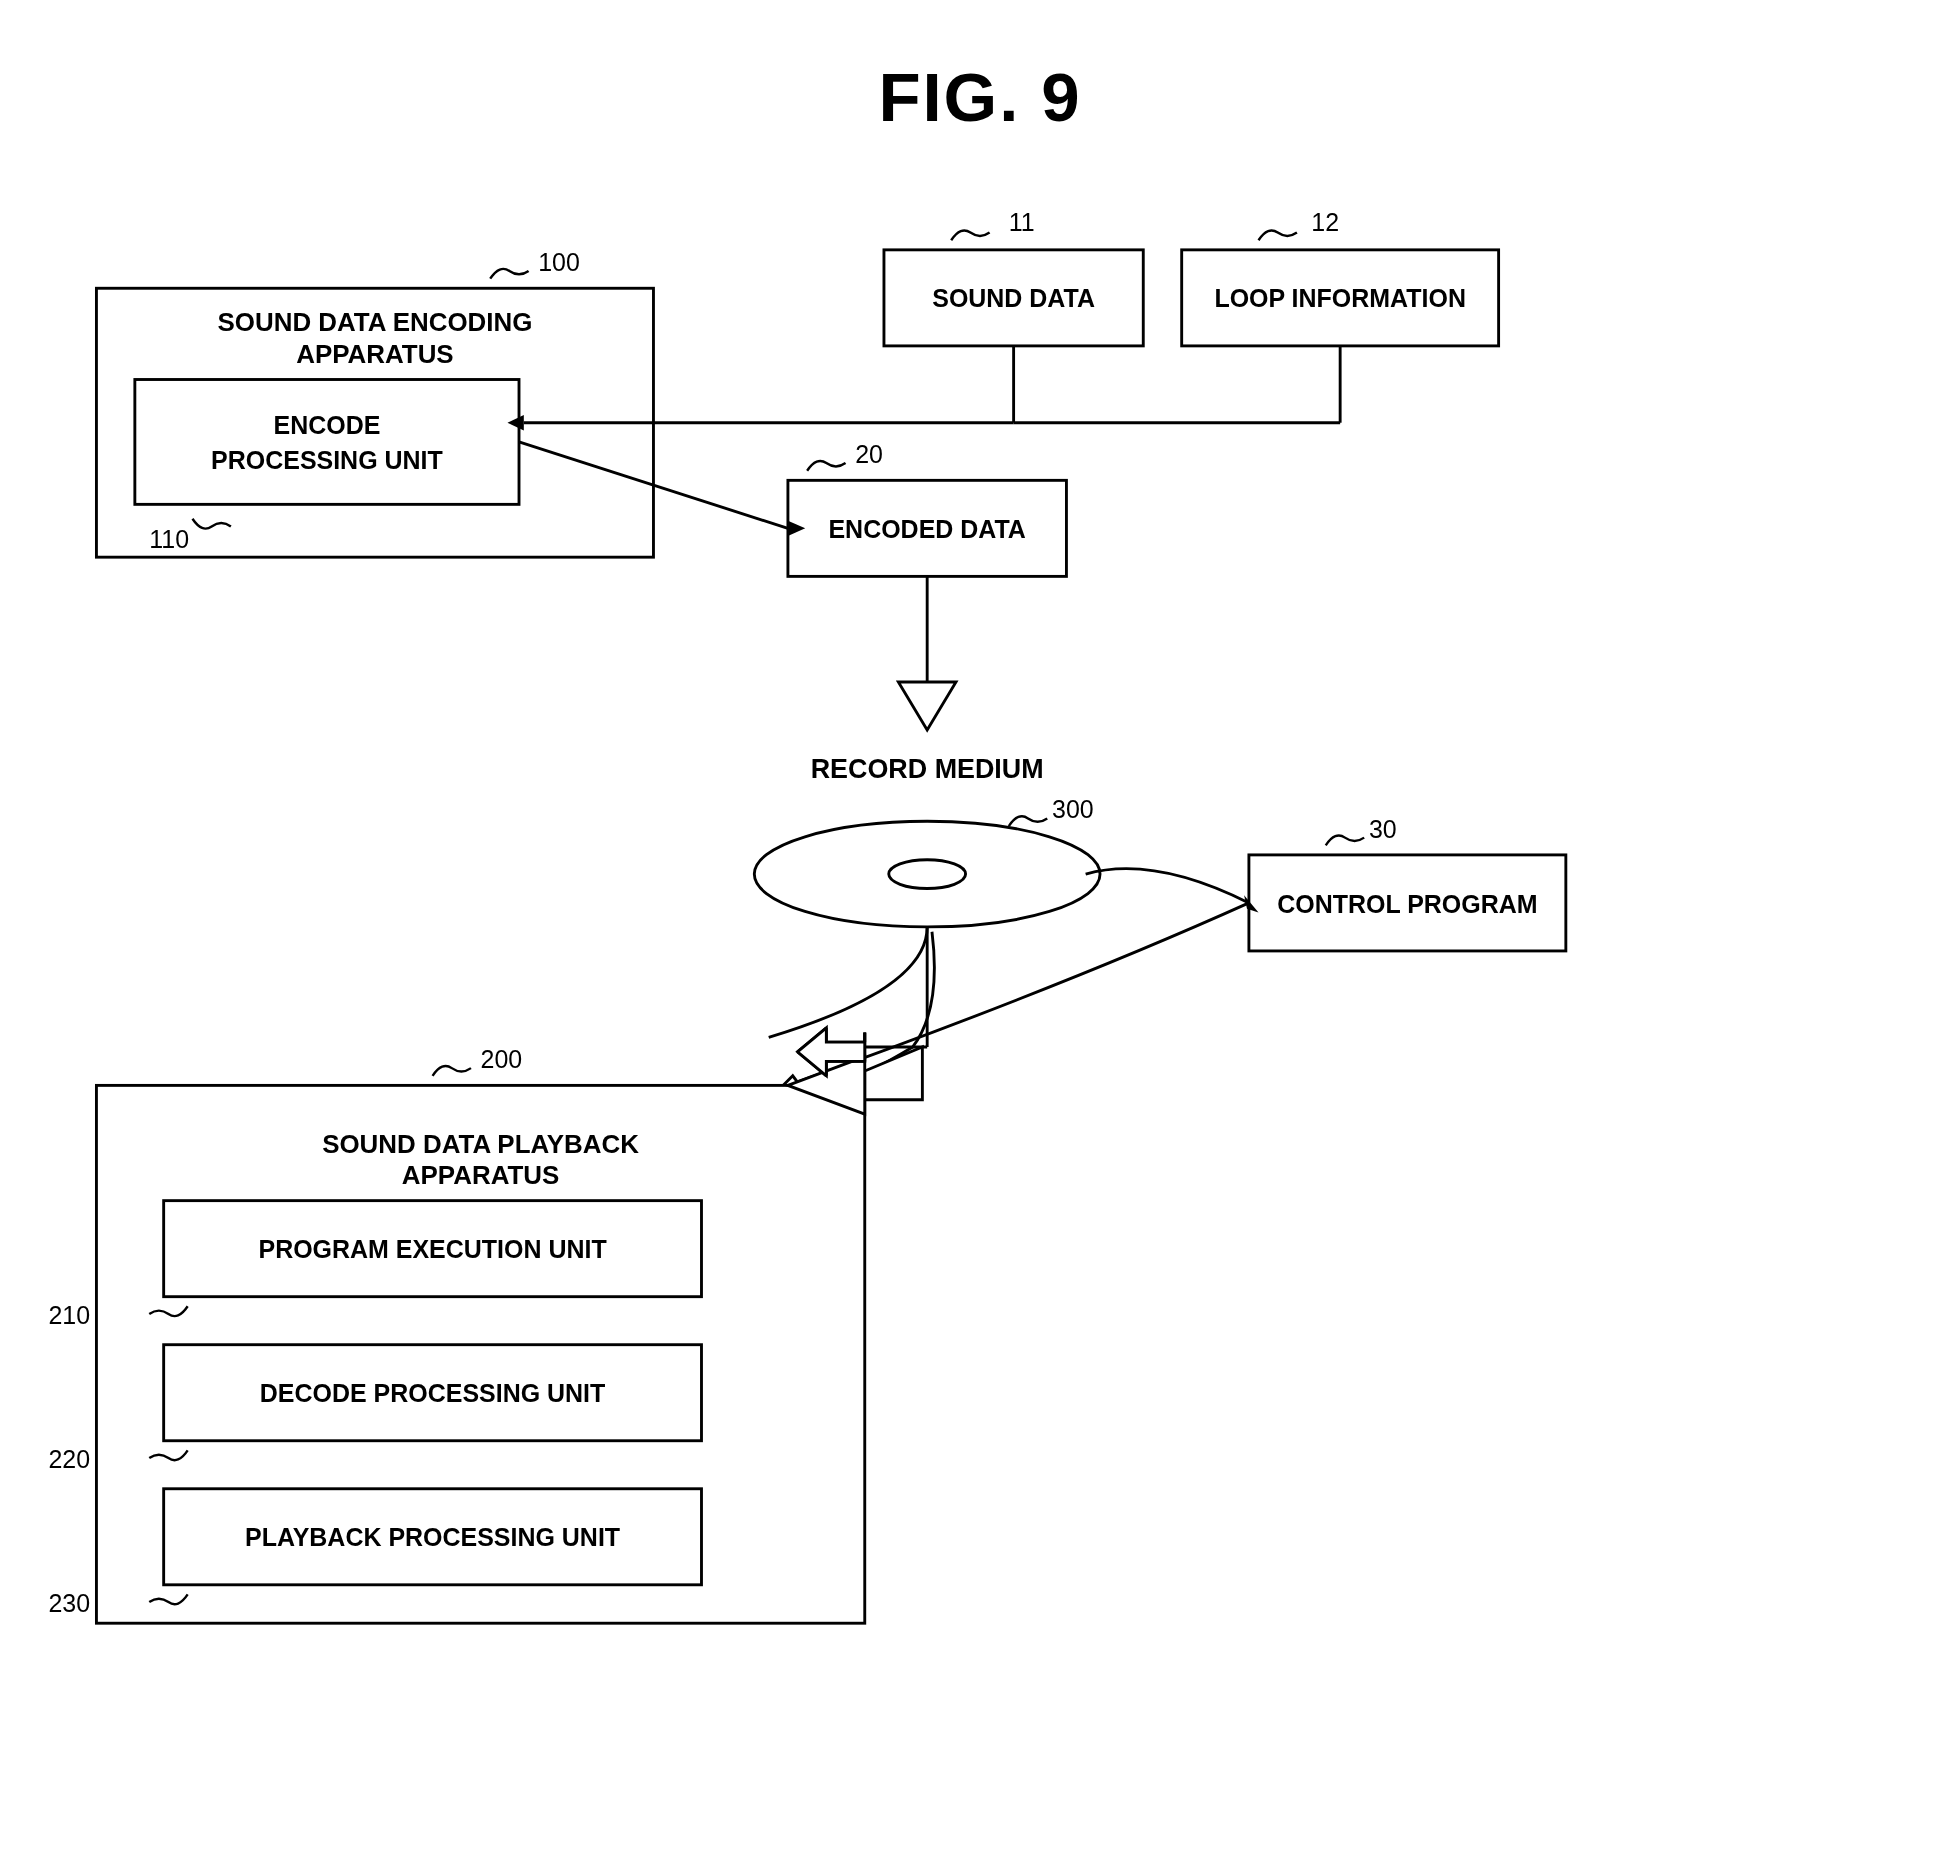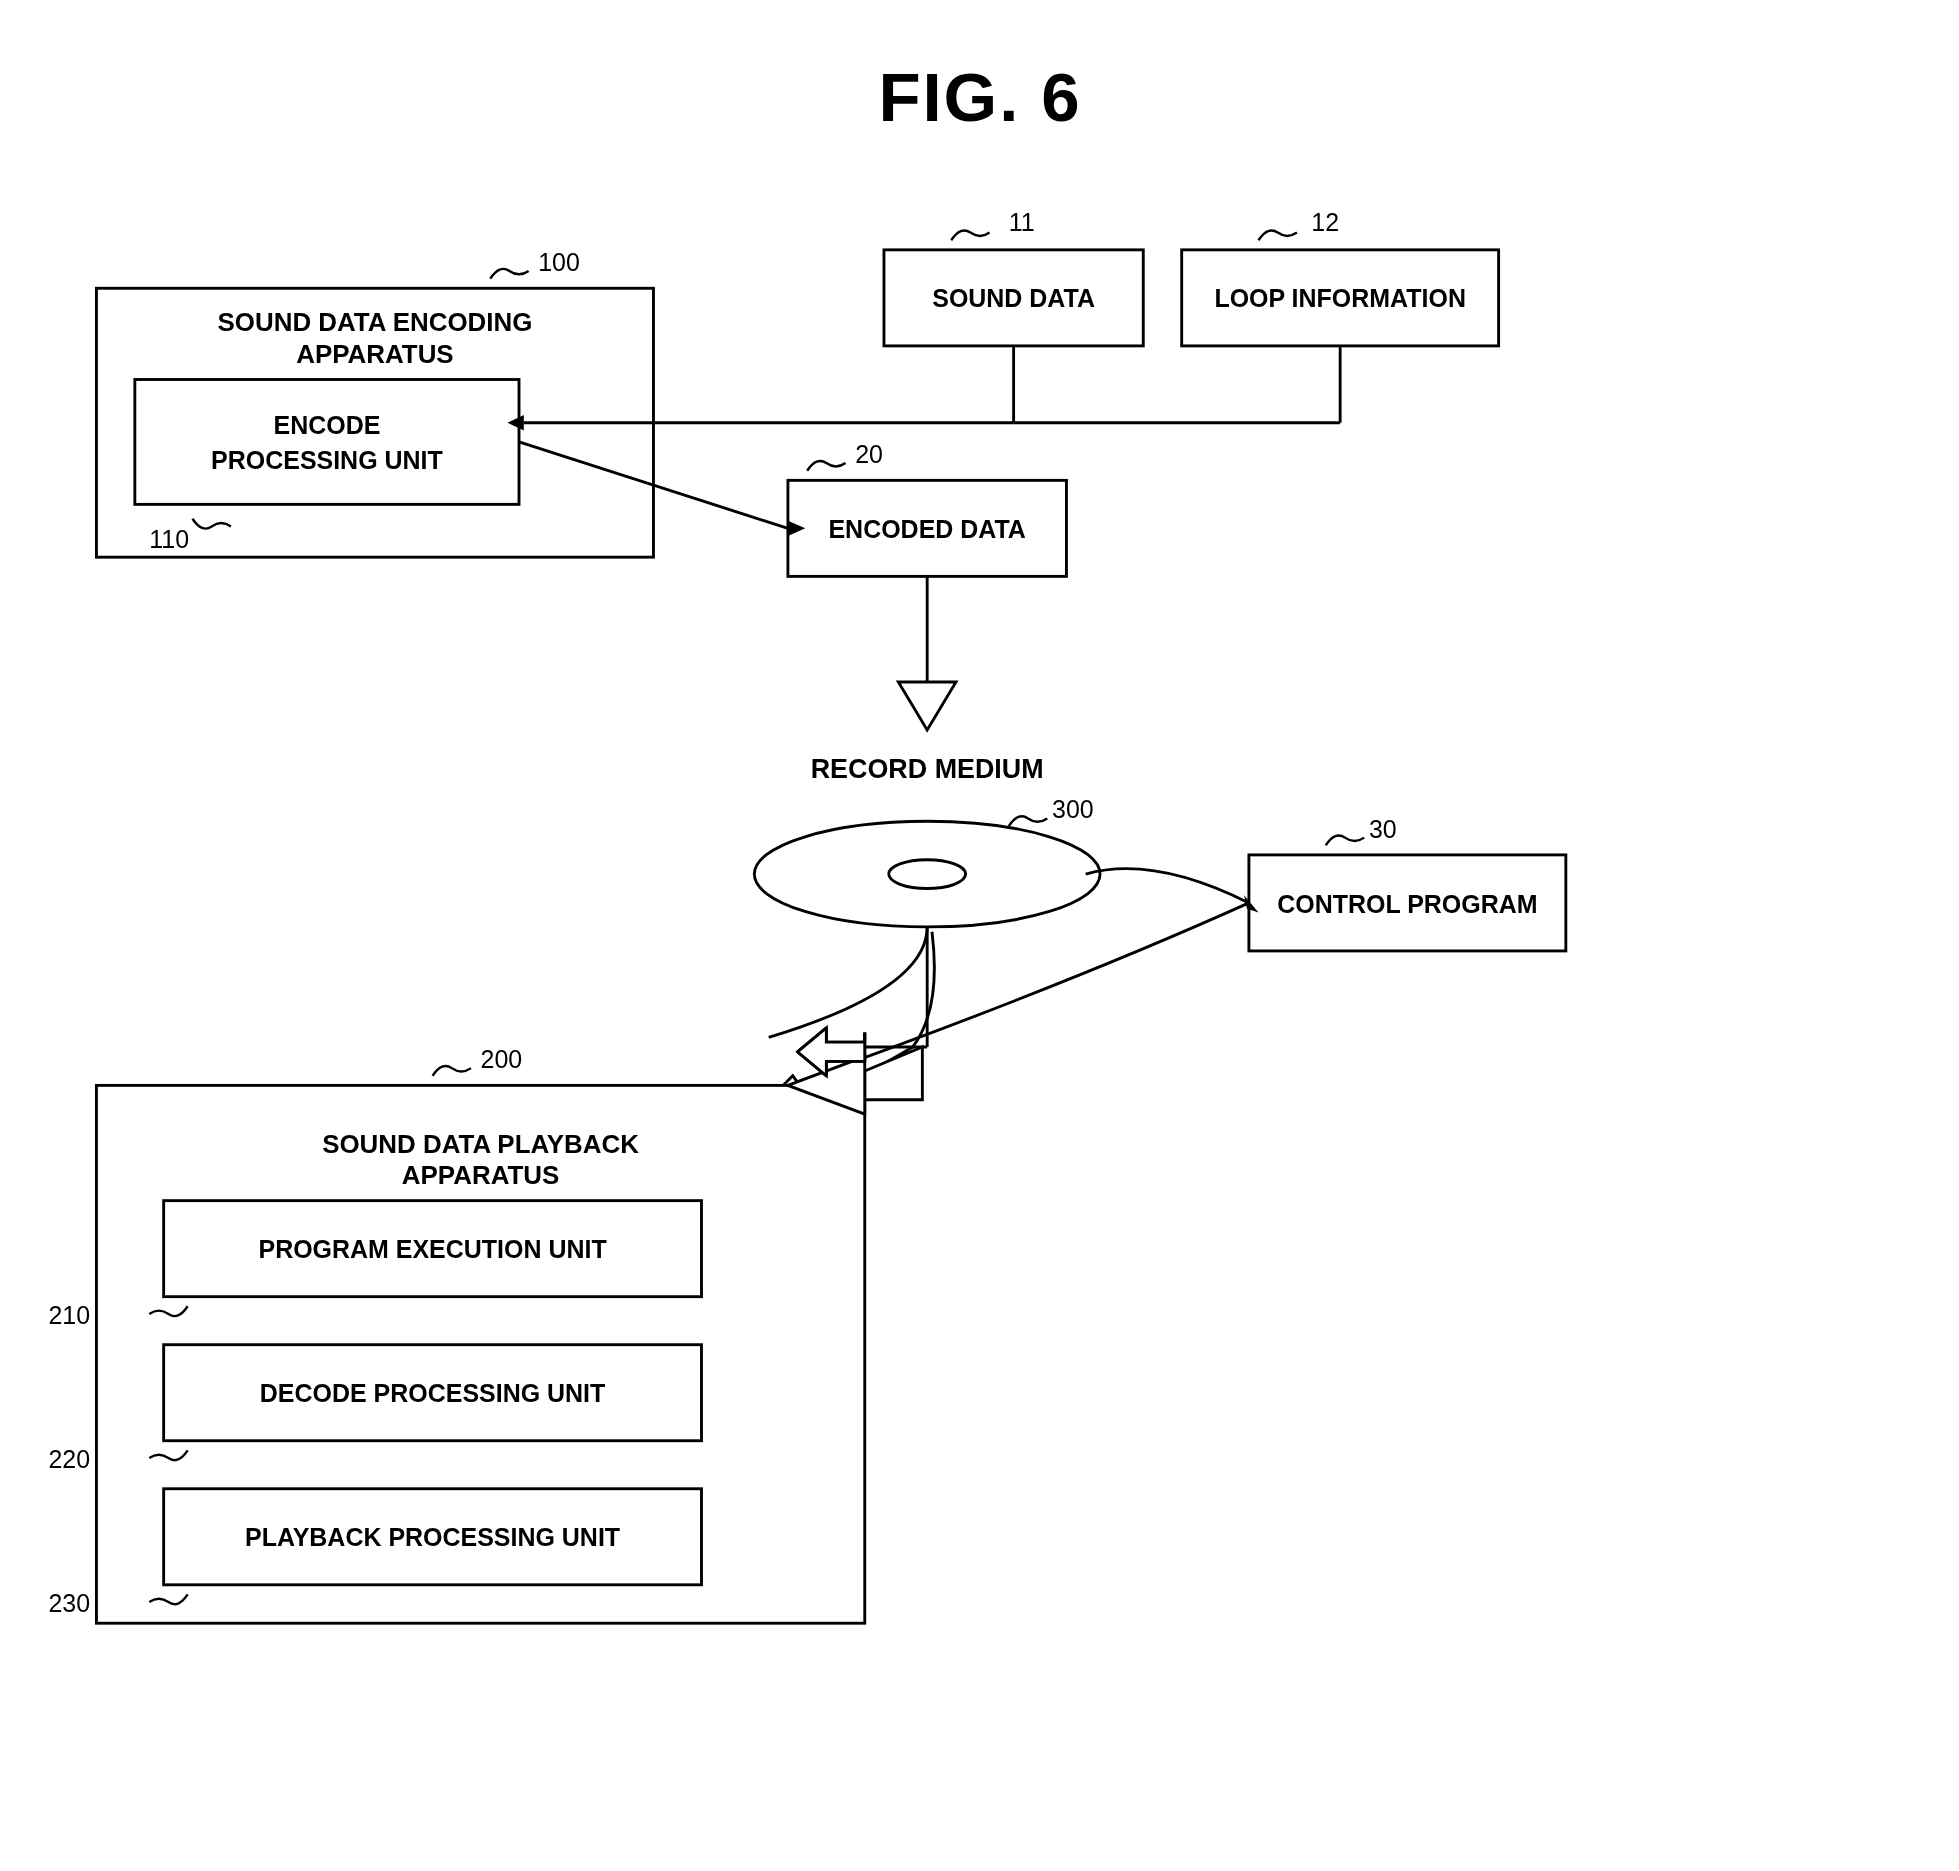--- a/index.html
+++ b/index.html
@@ -33,21 +33,21 @@
       top: 0;
       left: 0;
       width: 100%;
       height: 100%;
       pointer-events: none;
     }
   </style>
 </head>
 <body>
 
-<div class="page-title">FIG. 6</div>
+<div class="page-title">FIG. 9</div>
 
 <div class="diagram-container">
   <svg class="arrows" viewBox="0 0 2040 1818" xmlns="http://www.w3.org/2000/svg">
 
     <rect x="920" y="130" width="270" height="100" fill="white" stroke="black" stroke-width="3"></rect>
     <text x="1055" y="190" text-anchor="middle" font-size="26" font-weight="bold">SOUND DATA</text>
 
     <path d="M990 120 Q1000 105 1010 112 Q1020 119 1030 112" stroke="black" stroke-width="2.5" fill="none"></path>
     <text x="1050" y="110" font-size="26">11</text>
 

